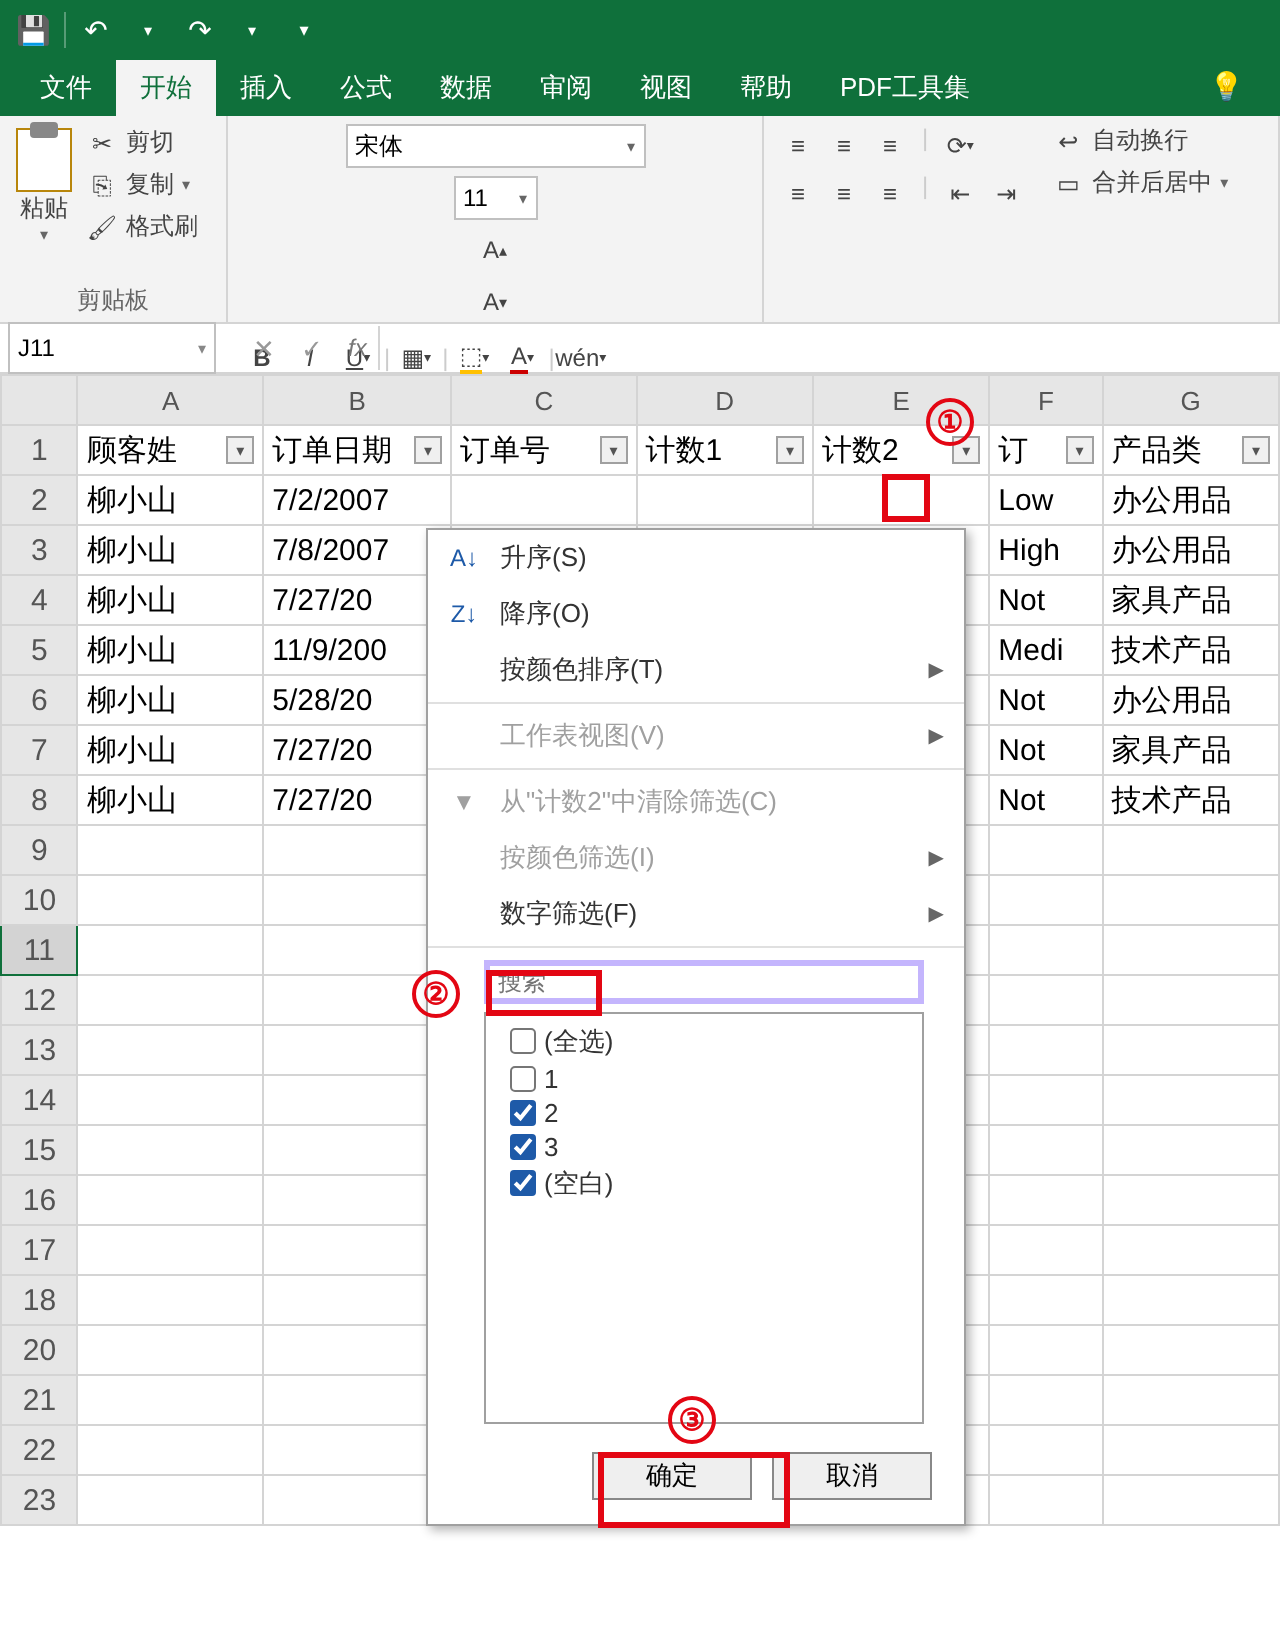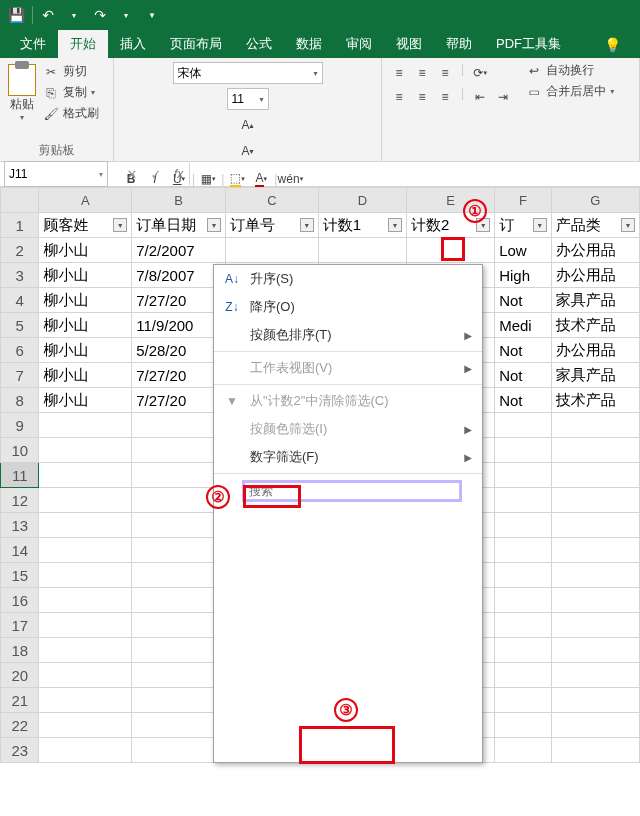--- a/index.html
+++ b/index.html
@@ -1,20 +1,20 @@
 <!DOCTYPE html>
 <html><head>
 <meta charset="utf-8">
 <style>
 * { margin:0; padding:0; box-sizing:border-box; font-family:"Microsoft YaHei",sans-serif; }
 body { width:640px; height:816px; background:#fff; overflow:hidden; position:relative; font-size:12px; }
 .titlebar { height:30px; background:#0f703b; display:flex; align-items:center; padding:0 4px; }
 .tb-btn { width:26px; height:26px; display:flex; align-items:center; justify-content:center; color:#fff; font-size:14px; }
 .divider { width:1px; height:18px; background:rgba(255,255,255,.3); margin:0 2px; }
-.ribbon-tabs { height:28px; background:#0f703b; display:flex; align-items:flex-end; padding:0 8px; }
+.ribbon-tabs { height:28px; background:#0f703b; display:flex; align-items:flex-start; padding:0 8px; }
 .rtab { color:#fff; padding:5px 12px; font-size:13px; }
 .rtab.active { background:#f3f3f3; color:#0f703b; }
 .rtab.file { color:#fff; }
 .bulb { margin-left:auto; color:#fff; padding:5px 10px; font-size:14px; }
 .ribbon { height:104px; background:#f3f3f3; border-bottom:1px solid #d4d4d4; display:flex; }
 .rgroup { border-right:1px solid #d4d4d4; padding:4px 6px 2px; display:flex; flex-direction:column; justify-content:space-between; }
 .rgroup-label { text-align:center; color:#666; font-size:12px; padding-top:2px; }
 .rgroup-body { flex:1; display:flex; align-items:flex-start; gap:4px; }
 .paste-big { display:flex; flex-direction:column; align-items:center; padding:2px; color:#444; }
 .paste-icon { width:28px; height:32px; background:#fff; border:1px solid #b8860b; position:relative; }
@@ -72,21 +72,20 @@
   <div class="tb-btn" style="font-size:8px">▾</div>
   <div class="tb-btn">↷</div>
   <div class="tb-btn" style="font-size:8px">▾</div>
   <div class="tb-btn" style="font-size:9px">▾</div>
 </div>
 
 <div class="ribbon-tabs">
   <div class="rtab file">文件</div>
   <div class="rtab active">开始</div>
   <div class="rtab">插入</div>
-  <div class="rtab">页面布局</div>
   <div class="rtab">公式</div>
   <div class="rtab">数据</div>
   <div class="rtab">审阅</div>
   <div class="rtab">视图</div>
   <div class="rtab">帮助</div>
   <div class="rtab">PDF工具集</div>
   <div class="bulb">💡</div>
 </div>
 
 <div class="ribbon">
@@ -511,20 +510,46 @@
   <div class="dd-item">
       <span class="ico"></span>
       <span>数字筛选(F)</span>
       <span class="dd-arrow">▶</span>
     </div>
   <div class="dd-sep"></div>
   <div class="dd-search-wrap">
     <input class="dd-search" placeholder="搜索" style="">
     <span class="search-ico">🔍</span>
   </div>
+  <div class="checklist">
+    <div class="chk-row">
+        <input type="checkbox" style="accent-color: rgb(30, 90, 168);">
+        <span>(全选)</span>
+      </div>
+    <div class="chk-row">
+        <input type="checkbox" style="">
+        <span>1</span>
+      </div>
+    <div class="chk-row">
+        <input type="checkbox" checked="" style="accent-color: rgb(30, 90, 168);">
+        <span>2</span>
+      </div>
+    <div class="chk-row">
+        <input type="checkbox" checked="" style="accent-color: rgb(30, 90, 168);">
+        <span>3</span>
+      </div>
+    <div class="chk-row">
+        <input type="checkbox" checked="" style="accent-color: rgb(30, 90, 168);">
+        <span>(空白)</span>
+      </div>
+  </div>
+  <div class="dd-buttons">
+    <div class="dd-btn">确定</div>
+    <div class="dd-btn">取消</div>
+  </div>
 </div>
 
 <div class="marker" style="left:441px;top:237px;width:24px;height:24px"></div>
 <div class="marker-num" style="left:463px;top:199px">①</div>
 <div class="marker" style="left:243px;top:485px;width:58px;height:23px"></div>
 <div class="marker-num" style="left:206px;top:485px">②</div>
 <div class="marker" style="left:299px;top:726px;width:96px;height:38px"></div>
 <div class="marker-num" style="left:334px;top:698px">③</div>
 
 </body></html>

